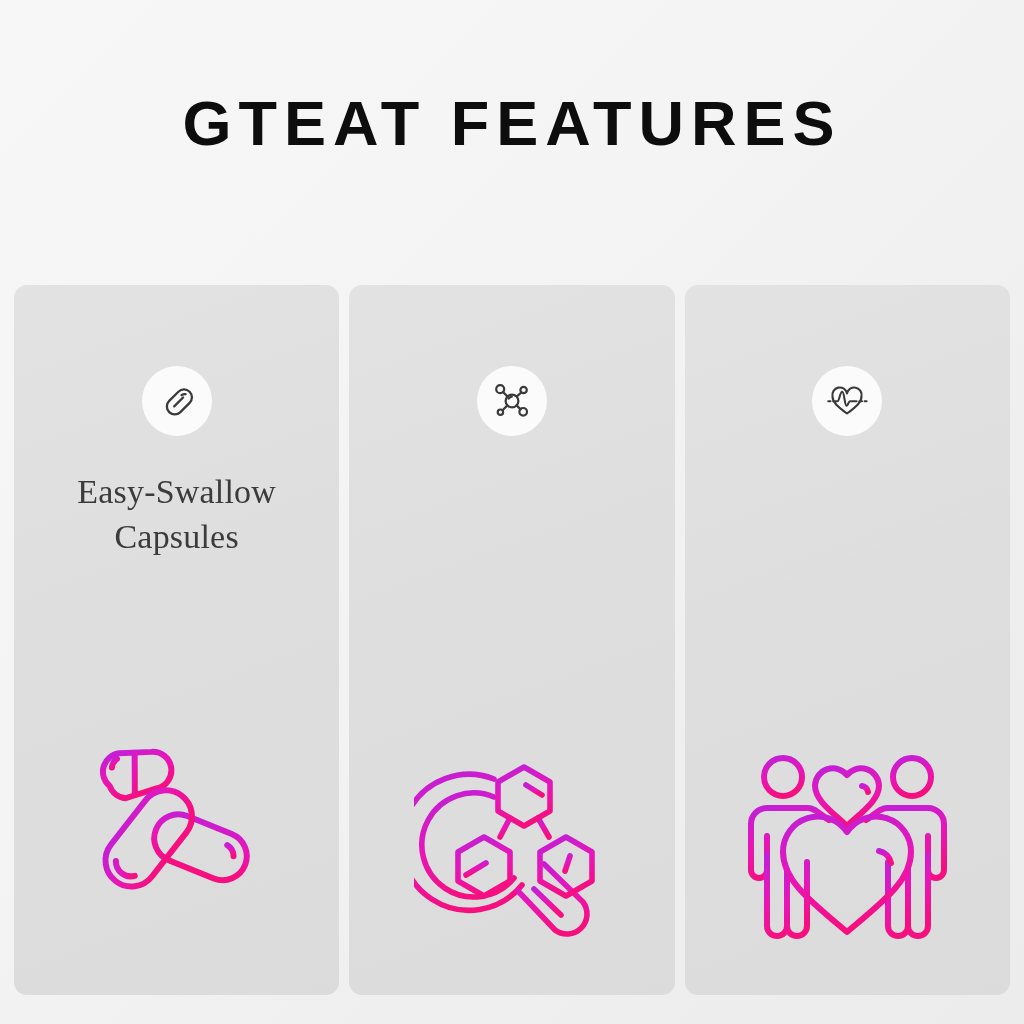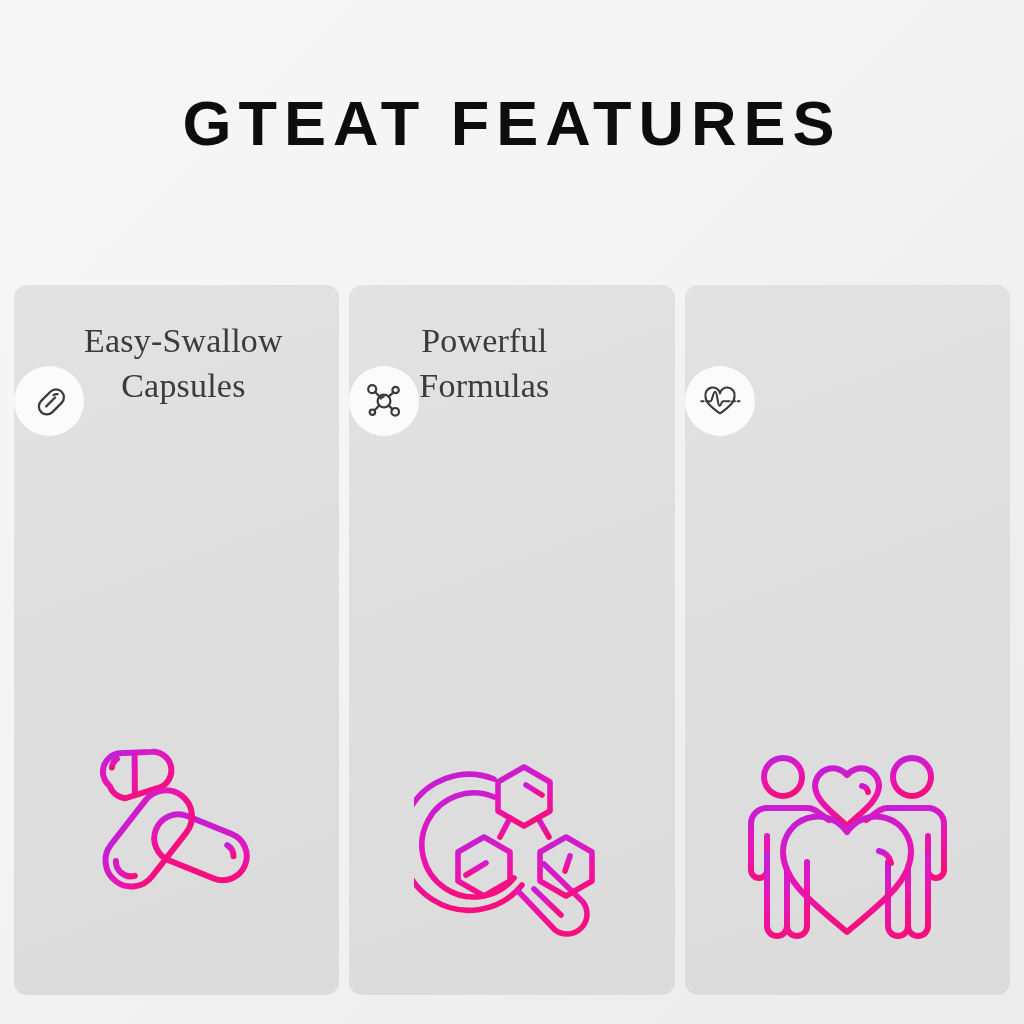--- a/index.html
+++ b/index.html
@@ -62,21 +62,22 @@
     inset: 0;
     background: linear-gradient(160deg, rgba(255,255,255,0.14) 0%, rgba(255,255,255,0.0) 45%, rgba(0,0,0,0.012) 100%);
     pointer-events: none;
   }
 
   .card-inner {
     position: relative;
     z-index: 2;
     height: 100%;
     display: flex;
-    flex-direction: row;
+    flex-direction: column;
+    align-items: center;
   }
 
   
   .badge {
     margin-top: 81px;
     width: 70px;
     height: 70px;
     border-radius: 50%;
     background: #fbfbfb;
     display: flex;
@@ -185,22 +186,20 @@
               <circle cx="22" cy="22" r="6.4"></circle>
               <path d="M18.6 19.6 A4.4 4.4 0 0 1 21.8 17.6"></path>
               <circle cx="10.2" cy="10.2" r="4.0"></circle>
               <circle cx="33.6" cy="11.0" r="3.2"></circle>
               <circle cx="33.2" cy="32.8" r="3.8"></circle>
               <circle cx="10.4" cy="33.2" r="2.7"></circle>
             </svg>
           </span>
         </div>
 
-        <div class="card-title">Powerful
-Formulas</div>
 
       </div>
 
       <div class="art">
         <svg width="196" height="205" viewBox="0 0 196 205" fill="none">
           <defs>
             <linearGradient id="pinkB" x1="0.15" y1="0" x2="0.4" y2="1">
               <stop offset="0" stop-color="#c21fd6"></stop>
               <stop offset="0.5" stop-color="#e816b7"></stop>
               <stop offset="1" stop-color="#f50f7f"></stop>

